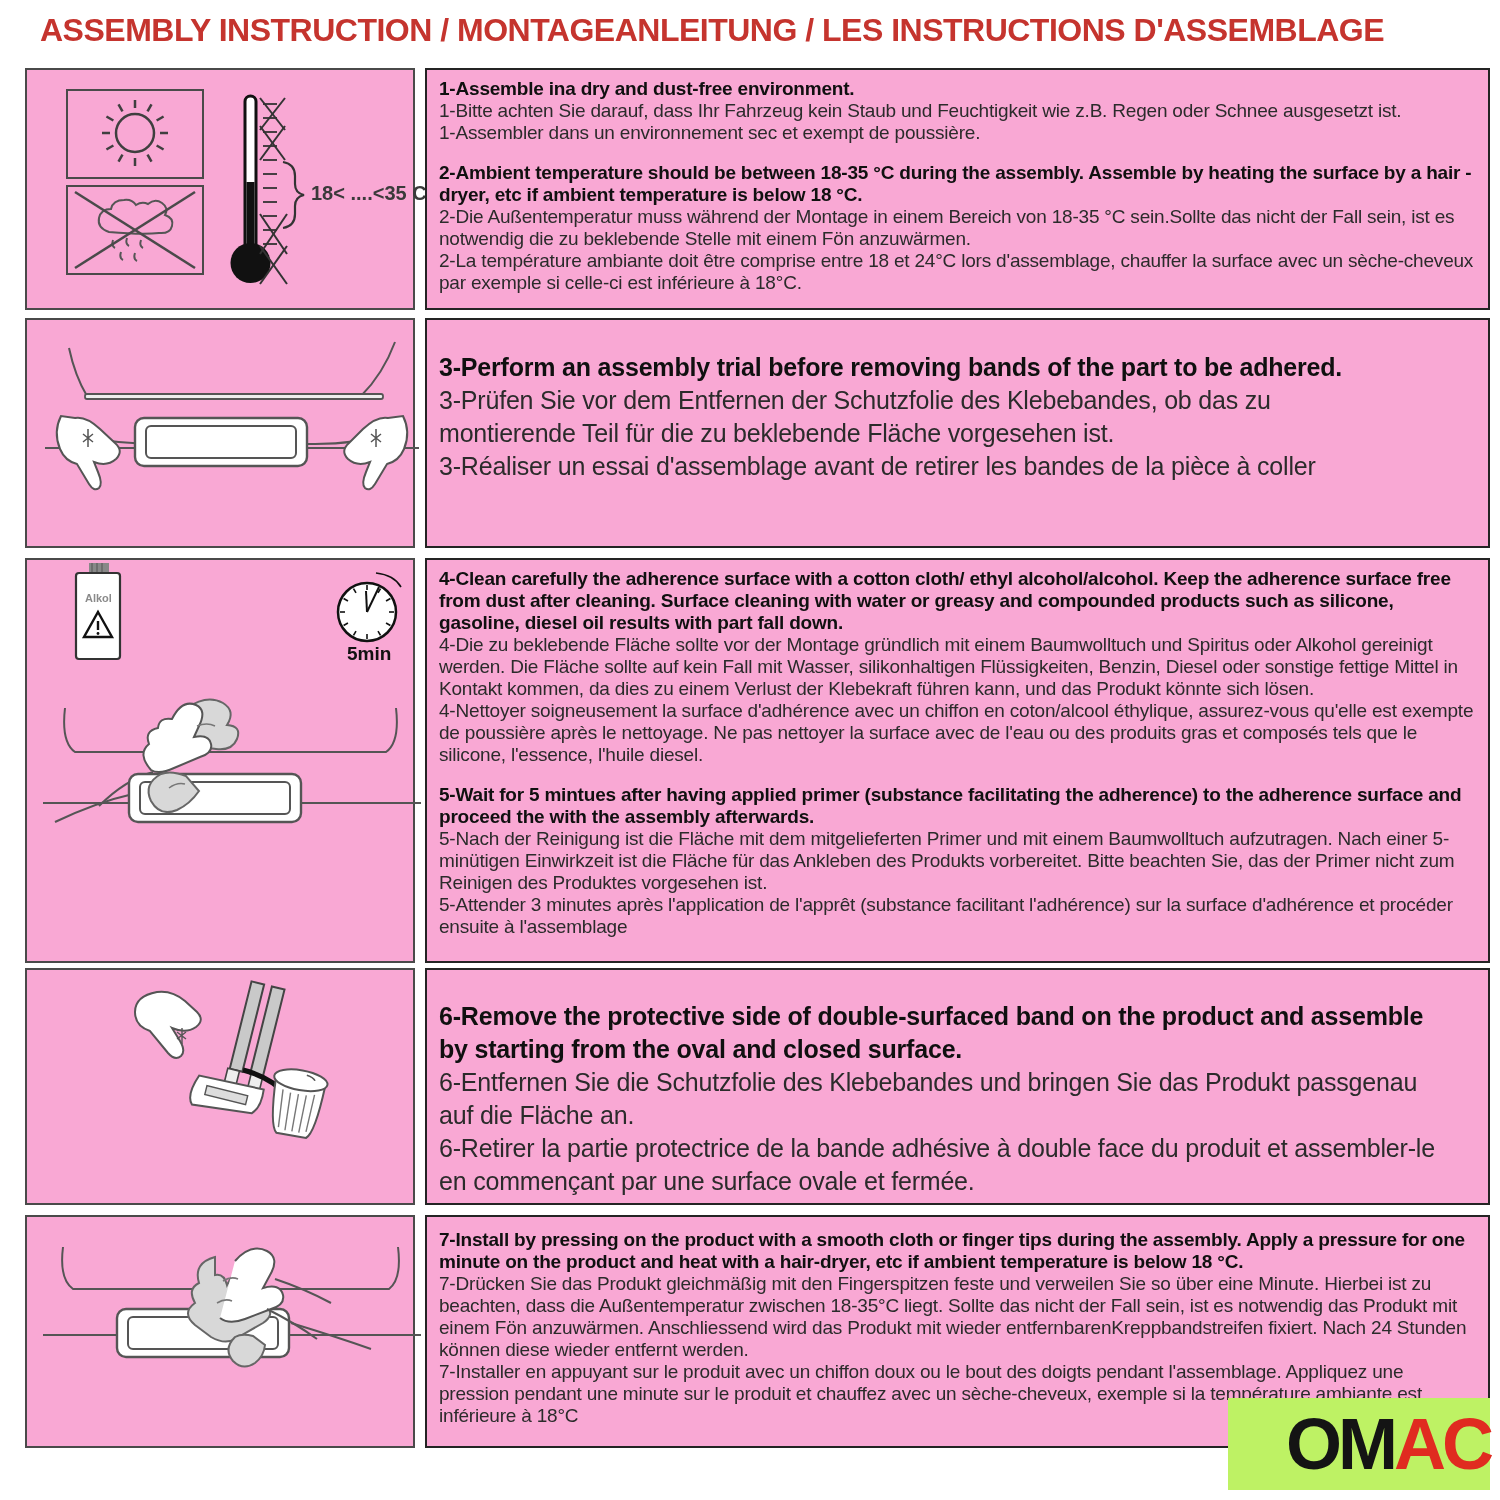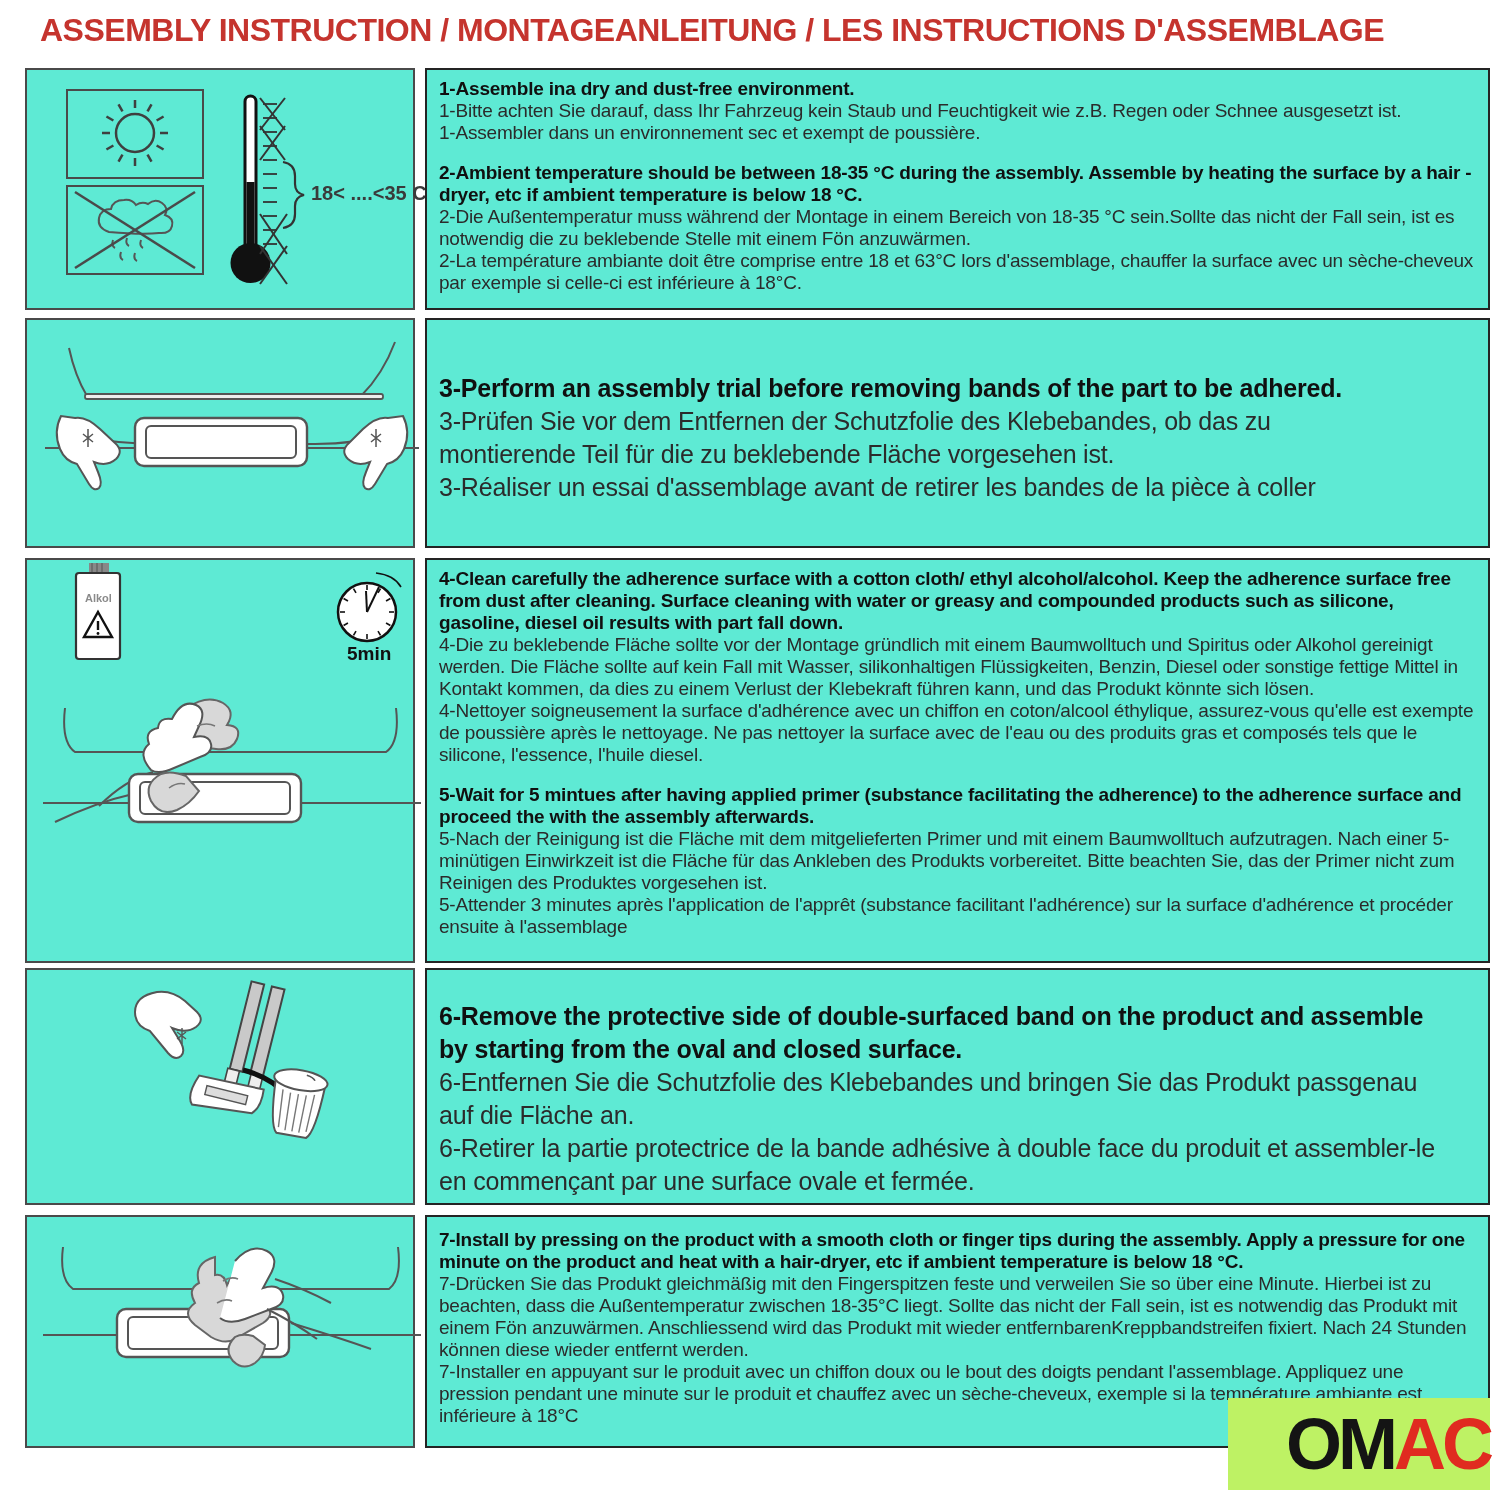--- a/index.html
+++ b/index.html
@@ -1,34 +1,34 @@
 <!DOCTYPE html>
 <html><head>
 <meta charset="utf-8">
 <style>
   html,body{margin:0;padding:0;background:#ffffff;}
   .sheet{position:relative;width:1500px;height:1500px;background:#fff;
          font-family:"Liberation Sans", sans-serif;overflow:hidden;}
   .page-title{position:absolute;left:40px;top:12px;font-size:32px;font-weight:bold;
               color:#c5342e;letter-spacing:-0.5px;white-space:nowrap;}
-  .box{position:absolute;background:#5eead4;box-sizing:border-box;}
+  .box{position:absolute;background:#f9a8d4;box-sizing:border-box;}
   .imgbox{left:25px;width:390px;border:2px solid #4a4a4a;padding-left:12px;}
   .textbox{left:425px;width:1065px;border:2px solid #242424;overflow:hidden;
            color:#2b2b2b;padding:8px 14px 6px 12px;}
   .r1{top:68px;height:242px}
   .r2{top:318px;height:230px}
   .r3{top:558px;height:405px}
   .r4{top:968px;height:237px}
   .r5{top:1215px;height:233px}
   .textbox p{margin:0;letter-spacing:-0.2px;}
   .small p{font-size:19px;line-height:22px;}
   .big p{font-size:25px;line-height:33px;}
   p.b{font-weight:bold;color:#101010;}
   .gap{margin-top:18px !important;}
-  .t2{padding-top:52px;}
+  .t2{padding-top:31px;}
   .t2 p{max-width:920px;}
   .t4{padding-top:30px;}
   .t4 p{max-width:1010px;}
   .t5{padding-top:12px;}
   .t5 p{max-width:1042px;}
   svg{display:block;}
   .logo{position:absolute;left:1228px;top:1398px;width:262px;height:92px;background:#bef264;
         z-index:3;display:flex;align-items:center;justify-content:flex-end;}
   .logo span{font-size:72px;font-weight:bold;letter-spacing:-4px;line-height:84px;}
   .logo .lb{color:#141414;}
@@ -105,21 +105,21 @@
       </g>
       <text x="272" y="130" font-size="20" font-weight="bold" fill="#3a3a3a">18&lt; ....&lt;35 C</text>
     </svg>
   </div>
   <div class="box textbox small r1">
     <p class="b">1-Assemble ina dry and dust-free environment.</p>
     <p>1-Bitte achten Sie darauf, dass Ihr Fahrzeug kein Staub und Feuchtigkeit wie z.B. Regen oder Schnee ausgesetzt ist.</p>
     <p>1-Assembler dans un environnement sec et exempt de poussière.</p>
     <p class="b gap">2-Ambient temperature should be between 18-35 °C  during the assembly. Assemble by heating the surface by a hair -dryer, etc if ambient temperature is below 18 °C.</p>
     <p>2-Die Außentemperatur muss während der Montage in einem Bereich von 18-35 °C  sein.Sollte das nicht der Fall sein, ist es notwendig die zu beklebende Stelle mit einem Fön anzuwärmen.</p>
-    <p>2-La température ambiante doit être comprise entre 18 et 63°C lors d'assemblage, chauffer la surface avec un sèche-cheveux par exemple si celle-ci est inférieure à 18°C.</p>
+    <p>2-La température ambiante doit être comprise entre 18 et 24°C lors d'assemblage, chauffer la surface avec un sèche-cheveux par exemple si celle-ci est inférieure à 18°C.</p>
   </div>
 
   <div class="box imgbox r2">
     <svg viewBox="0 0 386 226" width="386" height="226">
       <g fill="none" stroke="#555" stroke-width="2">
         <path d="M6,128 H380"></path>
         <path d="M36,116 q44,8 86,8 H276 q42,0 74,-10"></path>
         <path d="M30,28 q6,28 18,48"></path>
         <path d="M356,22 q-12,32 -34,54"></path>
       </g>

